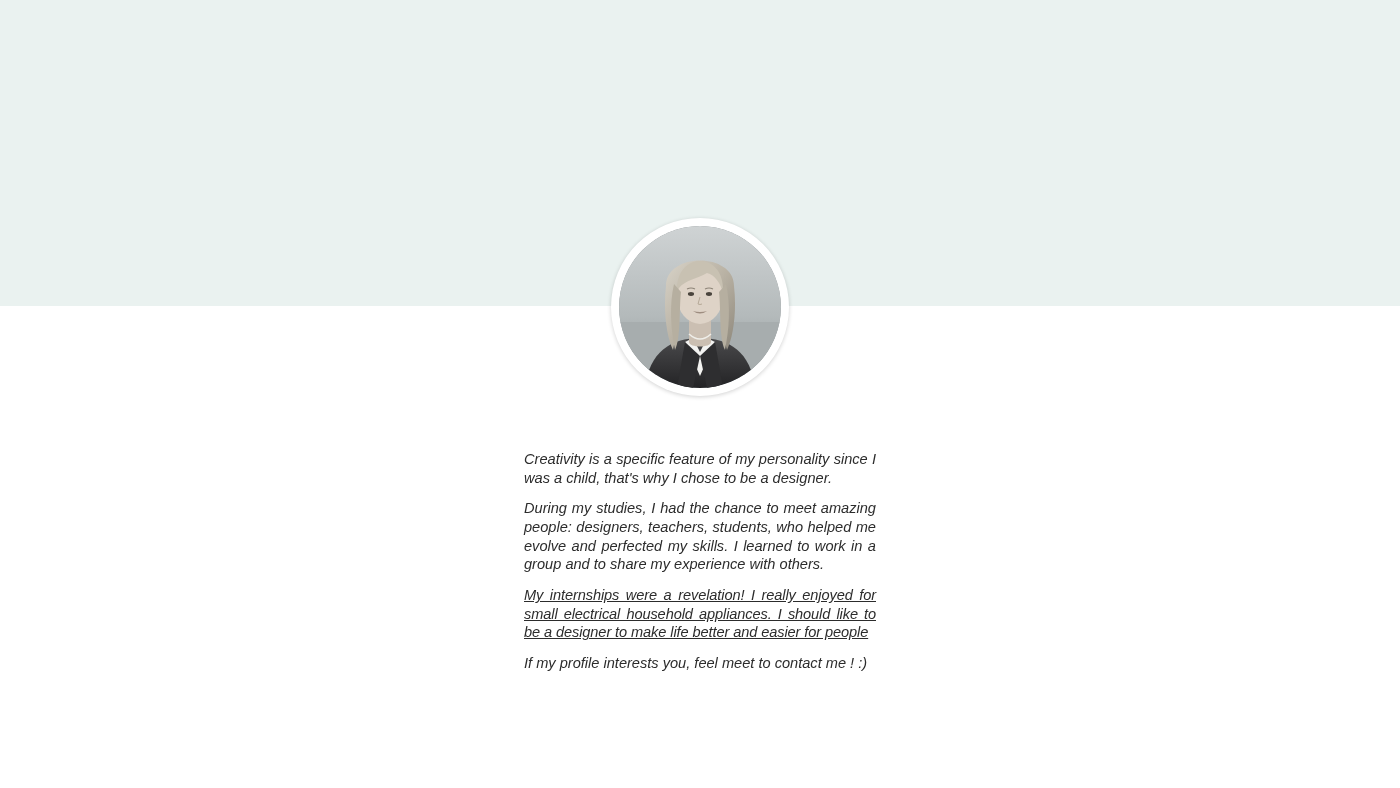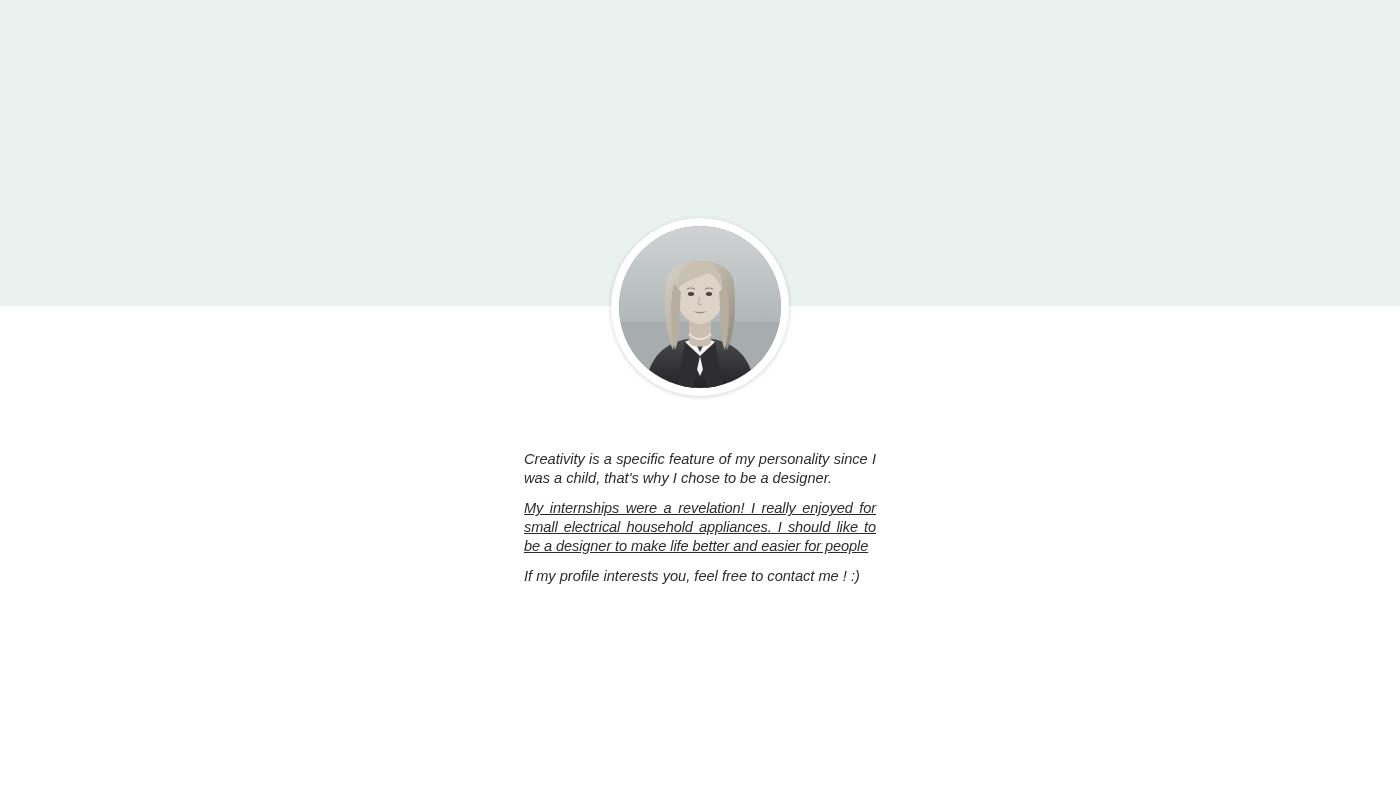--- a/index.html
+++ b/index.html
@@ -138,17 +138,18 @@
           <path d="M74 85 Q81 90 88 85 Q81 87 74 85 Z" fill="#9e8d80"></path>
 
           <path d="M70 108 Q81 118 92 108" stroke="#efeee9" stroke-width="1.6" fill="none"></path>
         </g>
       </svg>
     </div>
   </div>
 
   <div class="bio">
     <p class="p1">Creativity is a specific feature of my personality since I was a child, that's why I chose to be a designer.</p>
+    <p class="p2">During my studies, I had the chance to meet amazing people: designers, teachers, students, who helped me evolve and perfected my skills. I learned to work in a group and to share my experience with others.</p>
     <p class="p3">My internships were a revelation! I really enjoyed for small electrical household appliances. I should like to be a designer to make life better and easier for people</p>
-    <p class="p4">If my profile interests you, feel free to contact me ! :)</p>
+    <p class="p4">If my profile interests you, feel meet to contact me ! :)</p>
   </div>
 
 </div>
 
 </body></html>

